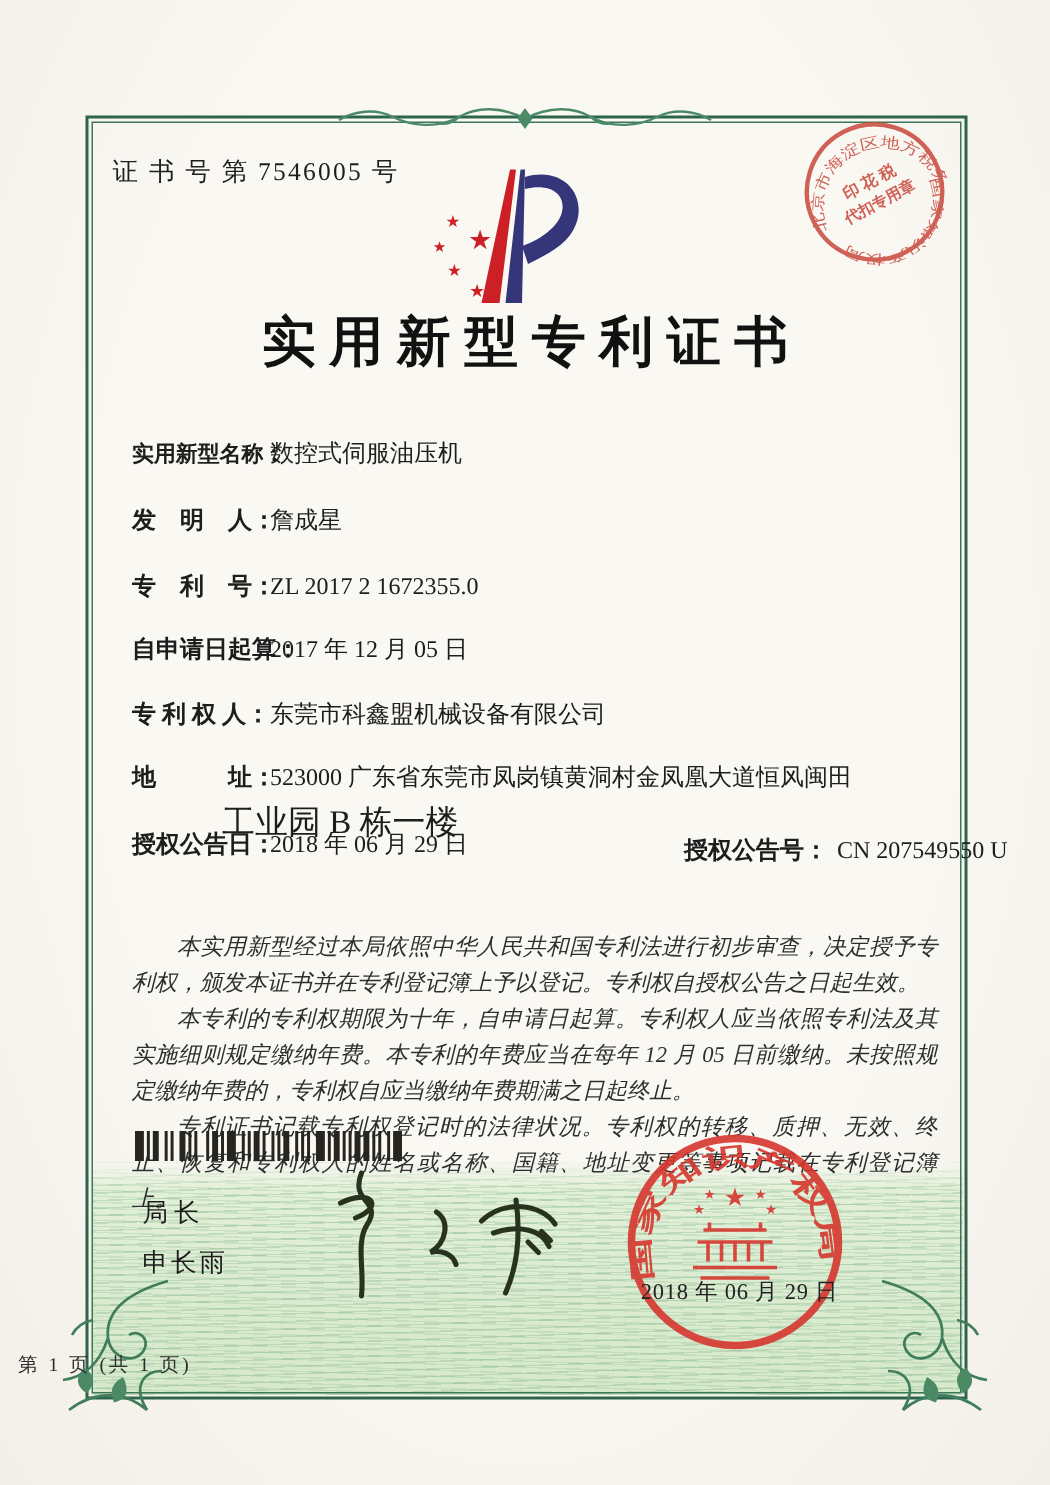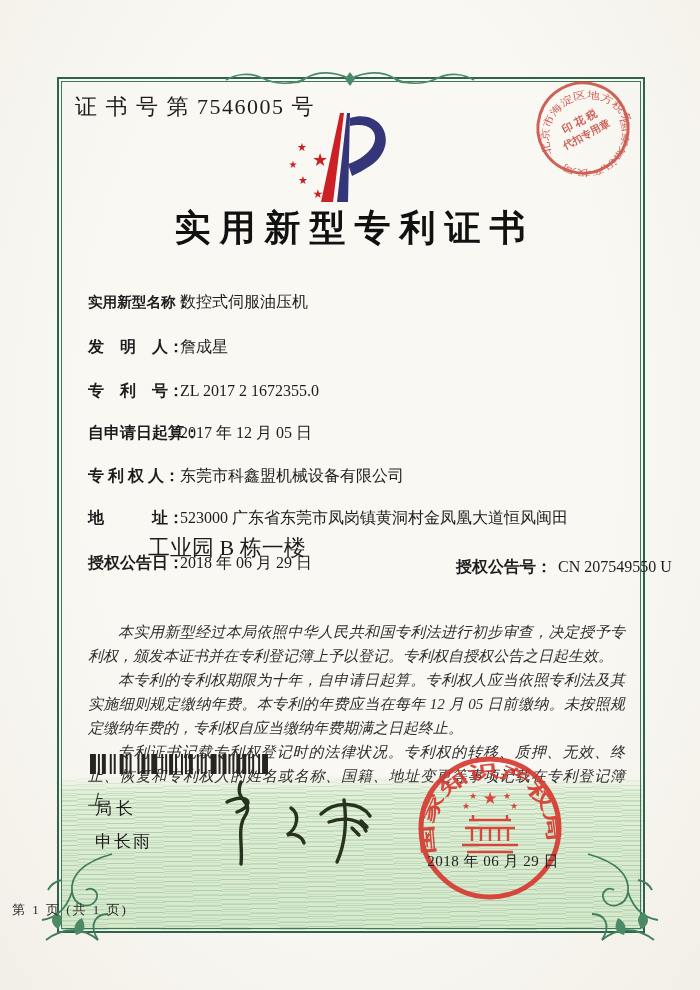--- a/index.html
+++ b/index.html
@@ -20,21 +20,21 @@
       linear-gradient(180deg,#e4f1da 0%,#daebd0 60%,#d6e9cb 100%);
   }
   .band::before{
     content:"";position:absolute;left:0;top:0;right:0;height:18px;
     background:linear-gradient(180deg,#f8f6f0,rgba(248,246,240,0));
   }
 
   .frame{left:57px;top:77px;width:584px;height:852px;border:2px solid #2e644b;}
   .frame-inner{position:absolute;inset:2px;border:1px solid #3d7659;}
 
-  .cert-no{left:75px;top:92px;font-size:22px;letter-spacing:1.5px;color:#1e1e1e;}
+  .cert-no{left:75px;top:103px;font-size:17px;letter-spacing:1.5px;color:#1e1e1e;}
 
   .logo{left:278px;top:110px;width:140px;height:97px;}
 
   .title{left:0;right:0;top:204px;text-align:center;font-size:36px;font-weight:600;
          letter-spacing:9px;text-indent:9px;color:#111;font-family:Liberation Mono, monospace;}
 
   .field-row{left:88px;font-size:16px;white-space:nowrap;color:#1d1d1d;}
   .field-label{font-weight:700;display:inline-block;width:92px;}
   .field-label.tight{font-size:14.6px;}
   .addr2{left:148px;font-size:22px;color:#1d1d1d;}

